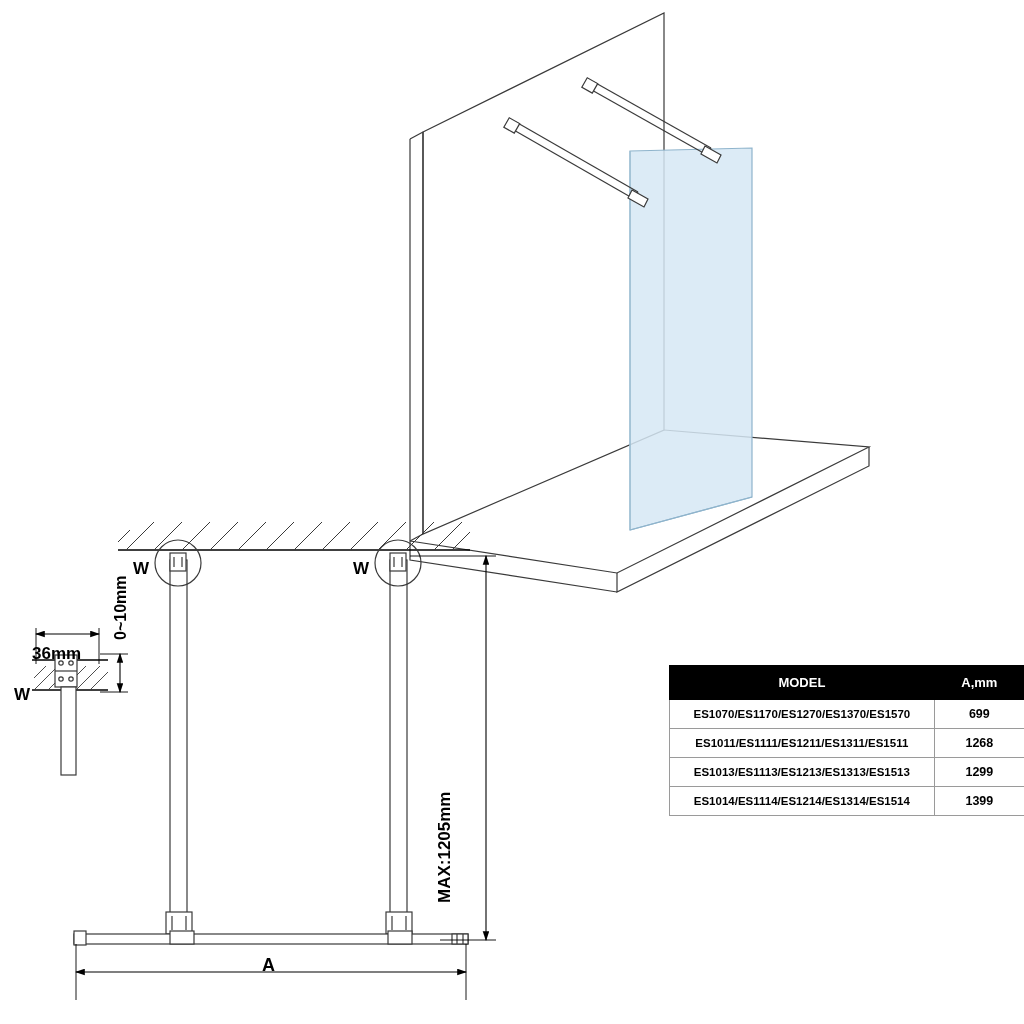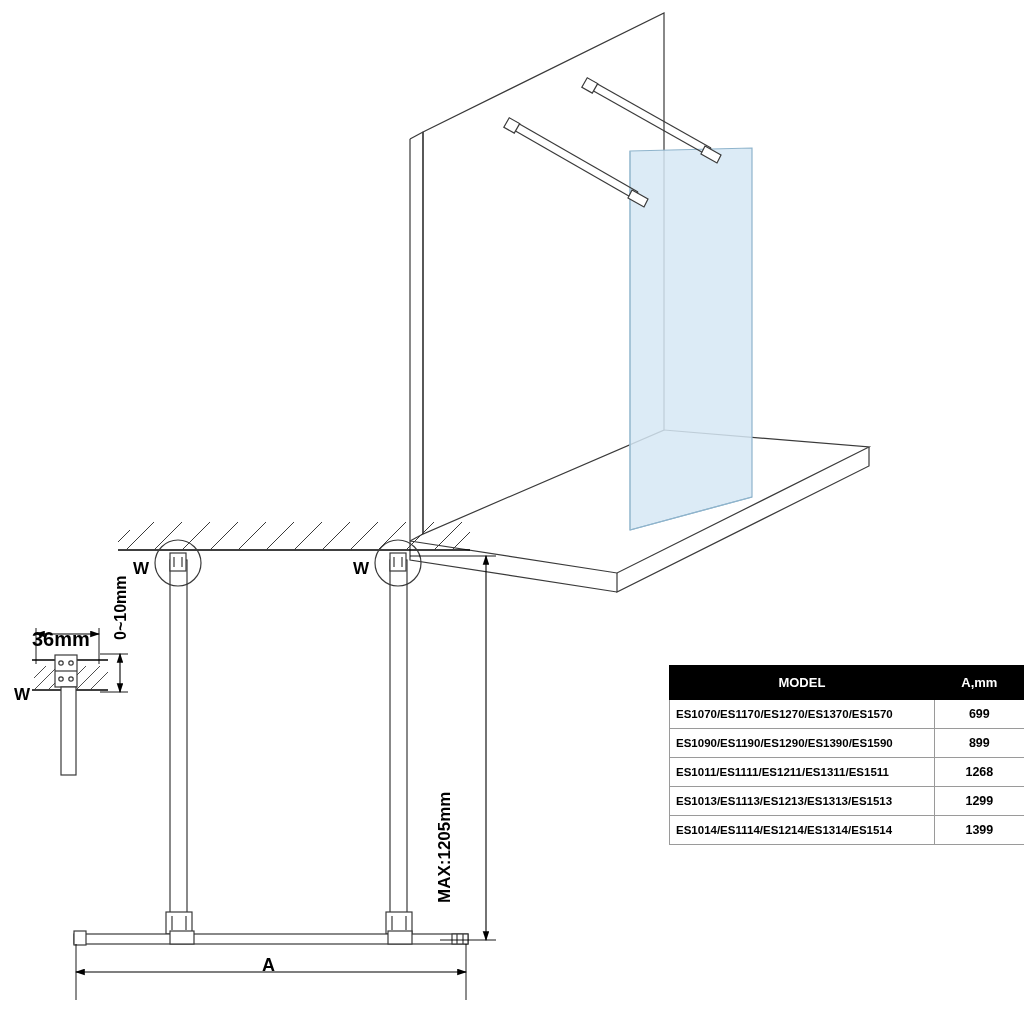--- a/index.html
+++ b/index.html
@@ -26,21 +26,21 @@
     width: 1024px;
     height: 1024px;
   }
   .lbl {
     position: absolute;
     font-family: "Liberation Sans", sans-serif;
     font-weight: bold;
     color: #000;
     white-space: nowrap;
   }
-  .lbl-36 { left: 32px; top: 628px; font-size: 20px; }
+  .lbl-36 { left: 32px; top: 644px; font-size: 17px; }
   .lbl-010 {
     left: 112px; top: 640px; font-size: 16px;
     transform: rotate(-90deg);
     transform-origin: left top;
   }
   .lbl-w-left { left: 14px; top: 685px; font-size: 17px; }
   .lbl-w-1 { left: 133px; top: 559px; font-size: 17px; }
   .lbl-w-2 { left: 353px; top: 559px; font-size: 17px; }
   .lbl-max {
     left: 435px; top: 903px; font-size: 17px;
@@ -74,21 +74,21 @@
   }
   table.spec thead th.col-model { width: 264px; }
   table.spec thead th.col-a { width: 92px; }
   table.spec tbody td {
     border: 1px solid #9a9a9a;
     padding: 7px 6px;
     text-align: center;
     font-weight: bold;
     font-size: 11.5px;
   }
-  table.spec tbody td.model-cell { text-align: left; }
+  table.spec tbody td.model-cell { text-align: center; }
   table.spec tbody td.a-cell { font-size: 12.5px; }
 </style>
 </head>
 <body>
 
 <div class="stage">
 
   <svg class="drawing" viewBox="0 0 1024 1024">
     <defs>
       <marker id="arrEnd" markerWidth="9" markerHeight="9" refX="8" refY="3" orient="auto" markerUnits="strokeWidth">
@@ -243,24 +243,20 @@
           <th class="col-model">MODEL</th>
           <th class="col-a">A,mm</th>
         </tr>
       </thead>
       <tbody id="spec-body">
           <tr>
             <td class="model-cell">ES1070/ES1170/ES1270/ES1370/ES1570</td>
             <td class="a-cell">699</td>
           </tr>
           <tr>
-            <td class="model-cell">ES1090/ES1190/ES1290/ES1390/ES1590</td>
-            <td class="a-cell">899</td>
-          </tr>
-          <tr>
             <td class="model-cell">ES1011/ES1111/ES1211/ES1311/ES1511</td>
             <td class="a-cell">1268</td>
           </tr>
           <tr>
             <td class="model-cell">ES1013/ES1113/ES1213/ES1313/ES1513</td>
             <td class="a-cell">1299</td>
           </tr>
           <tr>
             <td class="model-cell">ES1014/ES1114/ES1214/ES1314/ES1514</td>
             <td class="a-cell">1399</td>

